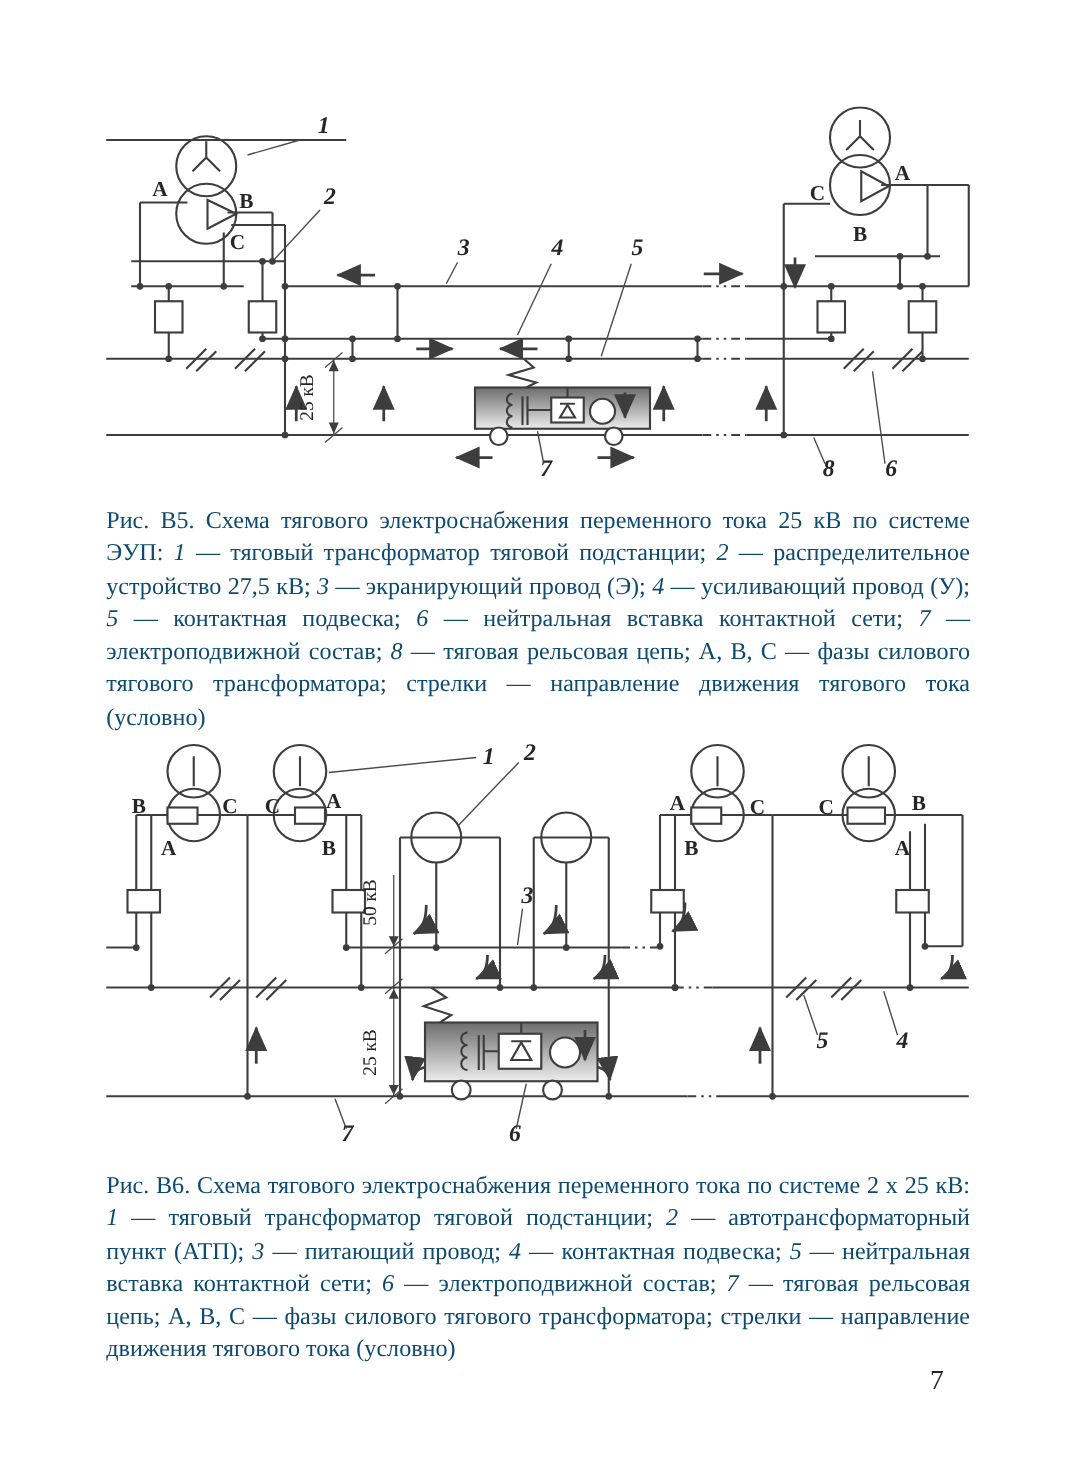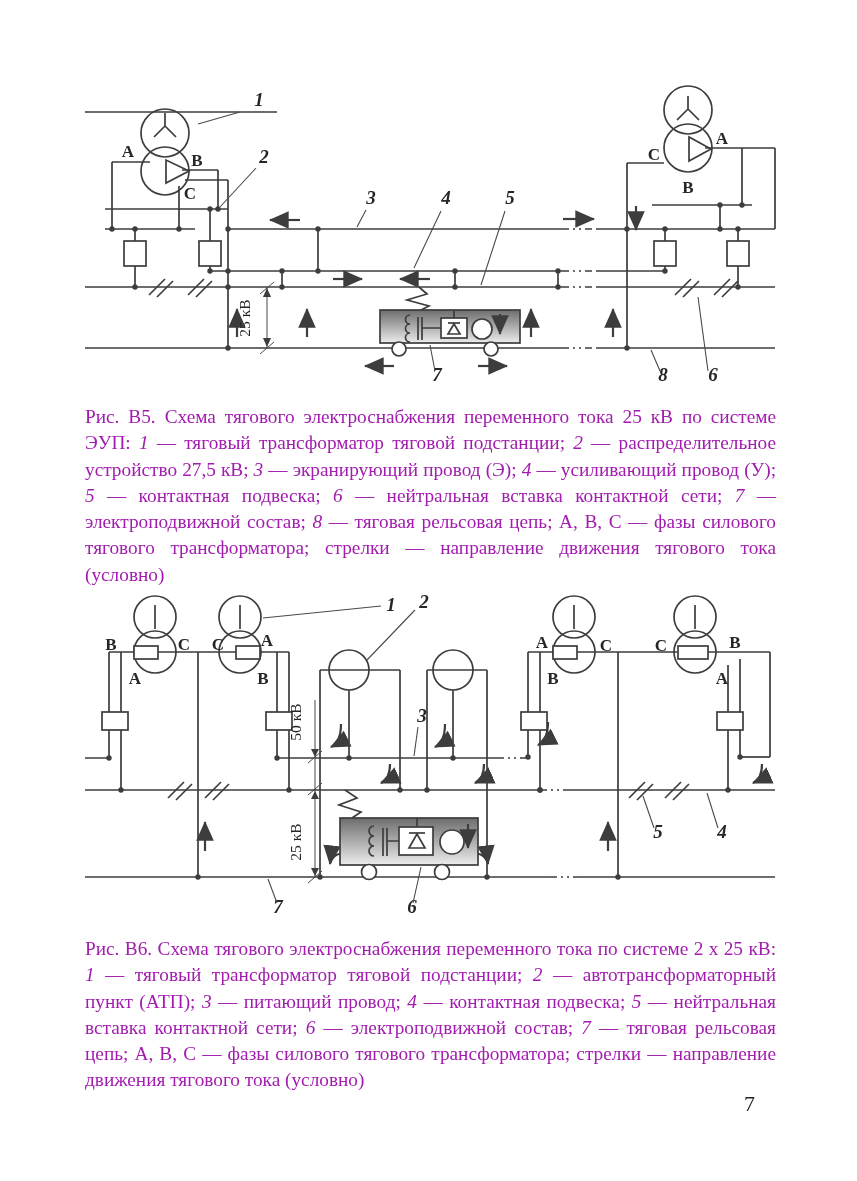--- a/index.html
+++ b/index.html
@@ -2,21 +2,21 @@
 <html><head>
 <meta charset="utf-8">
 <style>
   html,body{margin:0;padding:0;background:#ffffff;}
   .page{
     position:relative;width:857px;height:1181px;background:#fff;
     font-family:"Liberation Serif",serif;color:#161616;overflow:hidden;
   }
   .caption{
     position:absolute;left:85px;width:691px;margin:0;
-    font-size:19.3px;line-height:26.3px;text-align:justify;color:#a21caf;
+    font-size:19.3px;line-height:26.3px;text-align:justify;color:#0c4a6e;
   }
   .caption .it{font-style:italic;}
   #cap-b5{top:404px;}
   #cap-b6{top:936px;}
   .pageno{position:absolute;left:744px;top:1091px;font-size:22px;color:#222;}
   svg{position:absolute;left:0;}
   #fig-b5{top:85px;}
   #fig-b6{top:595px;}
   .w{stroke:#3d3d3d;stroke-width:1.7;fill:none;stroke-linecap:butt;}
   .thin{stroke:#4a4a4a;stroke-width:1.1;fill:none;}

